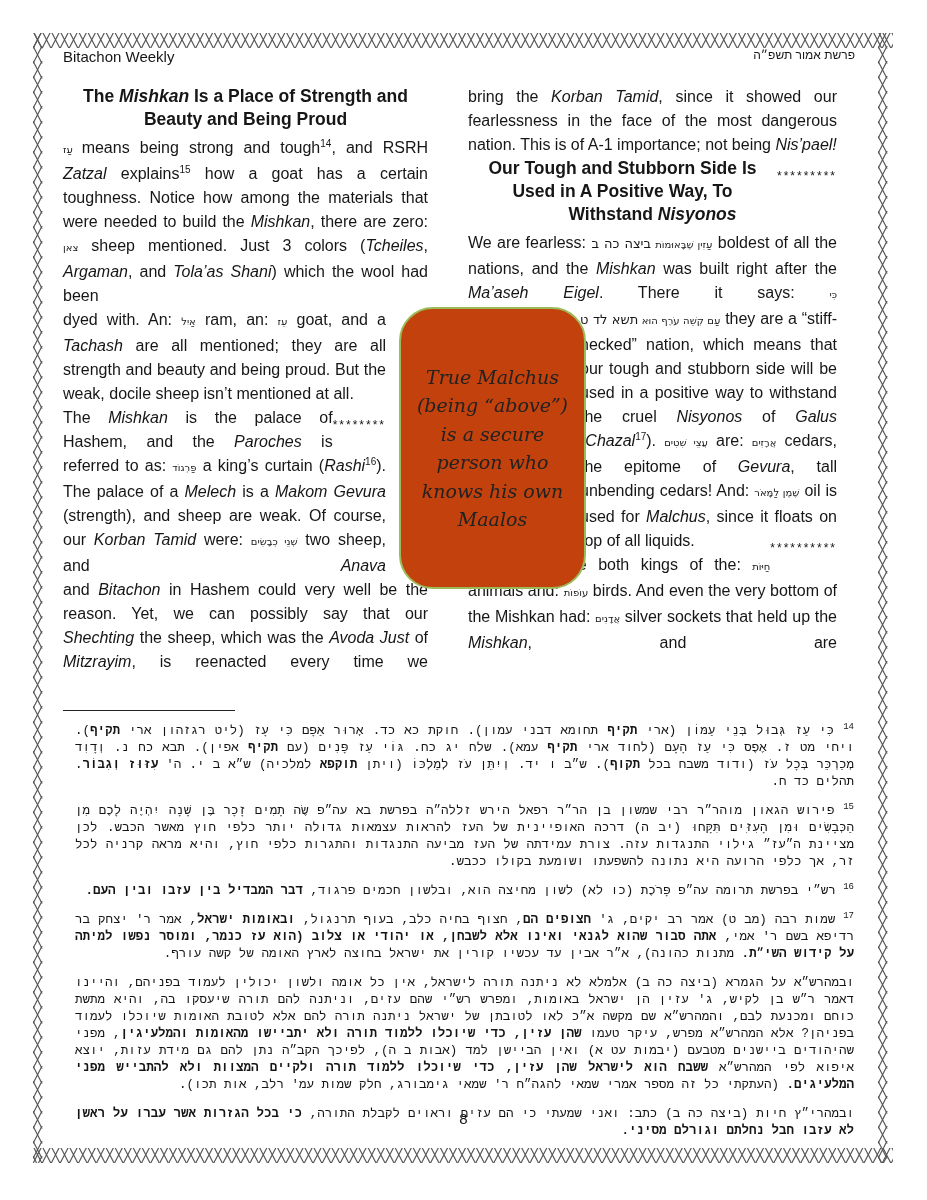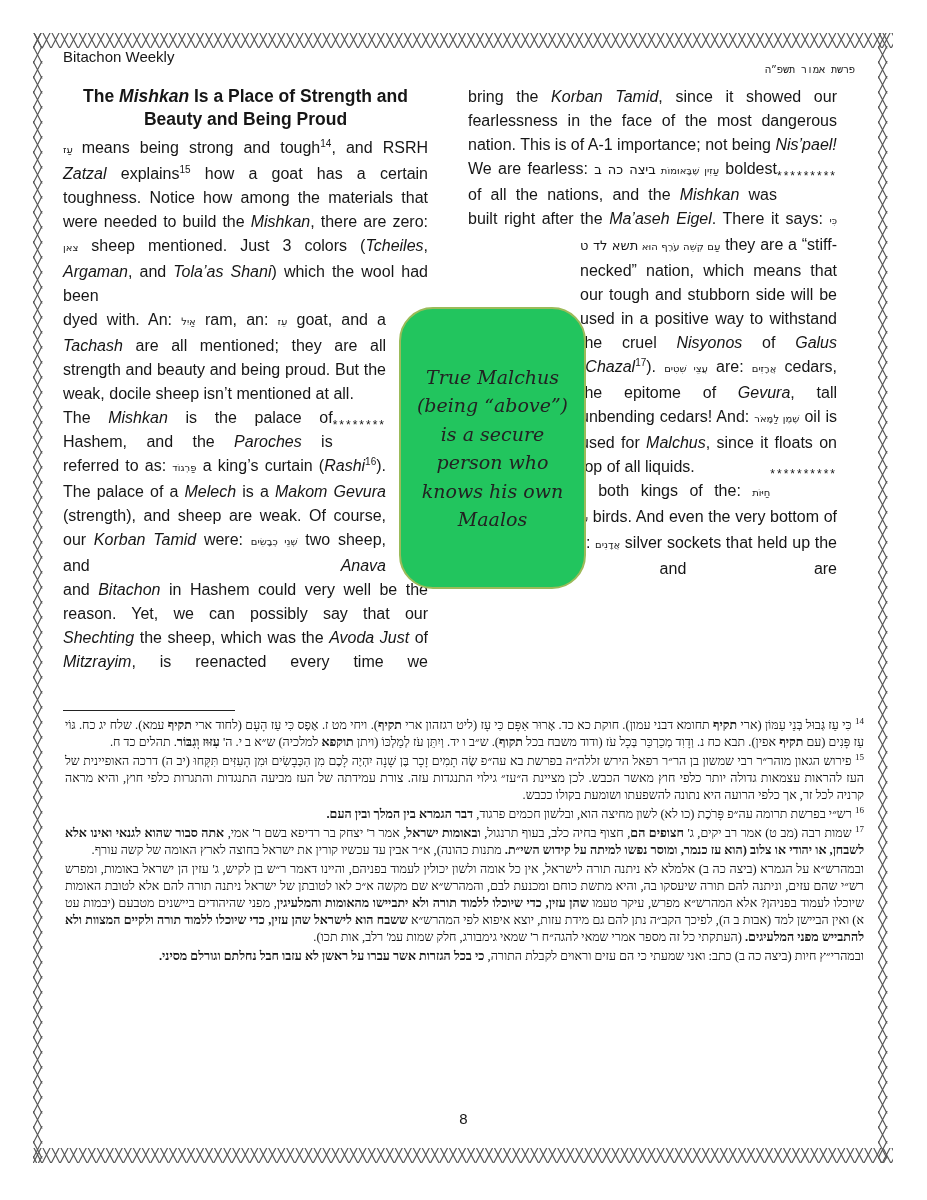--- a/index.html
+++ b/index.html
@@ -6,49 +6,49 @@
   html,body{margin:0;padding:0;background:#ffffff;}
   #page{position:relative;width:927px;height:1200px;background:#fff;overflow:hidden;
         font-family:"Liberation Sans",sans-serif;color:#161616;}
   
   .bx{position:absolute;overflow:hidden;color:#575757;font-family:"DejaVu Sans",sans-serif;
       font-size:15px;line-height:15px;letter-spacing:0;user-select:none;}
   .bx.h{white-space:nowrap;}
   .bx.v{word-break:break-all;}
   
   #hdr{position:absolute;left:63px;top:48px;width:792px;display:flex;
-       justify-content:space-between;font-size:15px;flex-direction:column;}
-  #hdr .heb{direction:rtl;font-family:Liberation Mono, monospace;font-size:10px;}
+       justify-content:space-between;font-size:15px;}
+  #hdr .heb{direction:rtl;font-family:Liberation Sans, sans-serif;font-size:12px;}
   
   #cols{position:absolute;left:63px;top:85px;width:792px;display:flex;gap:40px;}
   .col{width:365px;}
   .col.r{width:369px;}
   .p{font-size:16px;line-height:24px;text-align:justify;margin:0;}
   .jlast{text-align-last:justify;}
   .colheading{font-weight:bold;font-size:17.5px;line-height:23px;text-align:center;margin:0 0 5px 0;}
   .colheading .it{font-style:italic;}
   .narrow-l{margin-right:42px;}
   .narrow-r{margin-left:112px;}
   .it{font-style:italic;}
   .bd{font-weight:bold;}
   .he{font-family:"DejaVu Sans",sans-serif;font-size:10px;}
   .sm{font-size:13px;}
   sup{font-size:10px;line-height:0;vertical-align:super;}
   .stars{float:right;font-size:12px;letter-spacing:2px;margin-top:7px;font-style:normal;}
   
   #pullquote{position:absolute;left:399px;top:307px;width:187px;height:282px;box-sizing:border-box;
-             border:2px solid #9bbb59;border-radius:34px;background:#22c55e;
+             border:2px solid #9bbb59;border-radius:34px;background:#c2410c;
              display:flex;align-items:center;justify-content:center;text-align:center;
              font-family:"DejaVu Serif",serif;font-style:italic;font-size:19px;line-height:28.5px;
              padding:8px 14px;color:#222;}
   
   #footnotes{position:absolute;left:63px;top:710px;width:803px;}
   #fnrule{width:172px;border-top:1.6px solid #222;margin:0 0 6px 0;}
-  .fn{direction:rtl;text-align:justify;font-size:12.5px;line-height:17px;margin:2px;
-      font-family:Liberation Serif, serif;color:#141414;}
+  .fn{direction:rtl;text-align:justify;font-size:12.5px;line-height:17px;margin:12px;
+      font-family:Liberation Mono, monospace;color:#141414;}
   .fn sup{font-size:9px;}
   #pageno{position:absolute;left:0;top:1110px;width:927px;text-align:center;font-size:15px;}
 </style>
 </head>
 <body>
 
 <div id="page">
 
   <div class="bx h" style="left: 33px; top: 33px; width: 860px; height: 15px; color: rgb(87, 87, 87);">╳╳╳╳╳╳╳╳╳╳╳╳╳╳╳╳╳╳╳╳╳╳╳╳╳╳╳╳╳╳╳╳╳╳╳╳╳╳╳╳╳╳╳╳╳╳╳╳╳╳╳╳╳╳╳╳╳╳╳╳╳╳╳╳╳╳╳╳╳╳╳╳╳╳╳╳╳╳╳╳╳╳╳╳╳╳╳╳╳╳╳╳╳╳╳╳╳╳╳╳╳╳╳╳╳╳╳╳╳╳╳╳╳╳╳╳╳╳╳╳╳╳╳╳╳╳╳╳╳╳╳╳╳╳╳╳╳╳╳╳╳╳╳╳╳╳╳╳╳╳╳╳╳╳╳╳╳╳╳╳╳╳╳╳╳╳╳╳╳╳╳╳╳╳╳╳╳╳╳╳╳╳╳╳╳╳╳╳╳╳╳╳╳╳╳╳╳╳╳╳╳╳╳╳╳╳╳╳╳╳╳╳╳╳╳╳╳╳╳╳╳╳╳╳╳╳╳╳╳╳╳╳╳╳╳╳╳╳╳╳╳╳╳╳╳╳╳╳╳╳╳╳╳╳╳╳╳╳╳╳╳╳╳╳╳╳╳╳╳╳╳╳╳╳╳╳╳╳╳╳╳╳╳╳╳╳╳╳╳╳╳╳╳╳╳╳╳╳╳╳</div>
   <div class="bx h" style="left: 33px; top: 1148px; width: 860px; height: 15px; color: rgb(87, 87, 87);">╳╳╳╳╳╳╳╳╳╳╳╳╳╳╳╳╳╳╳╳╳╳╳╳╳╳╳╳╳╳╳╳╳╳╳╳╳╳╳╳╳╳╳╳╳╳╳╳╳╳╳╳╳╳╳╳╳╳╳╳╳╳╳╳╳╳╳╳╳╳╳╳╳╳╳╳╳╳╳╳╳╳╳╳╳╳╳╳╳╳╳╳╳╳╳╳╳╳╳╳╳╳╳╳╳╳╳╳╳╳╳╳╳╳╳╳╳╳╳╳╳╳╳╳╳╳╳╳╳╳╳╳╳╳╳╳╳╳╳╳╳╳╳╳╳╳╳╳╳╳╳╳╳╳╳╳╳╳╳╳╳╳╳╳╳╳╳╳╳╳╳╳╳╳╳╳╳╳╳╳╳╳╳╳╳╳╳╳╳╳╳╳╳╳╳╳╳╳╳╳╳╳╳╳╳╳╳╳╳╳╳╳╳╳╳╳╳╳╳╳╳╳╳╳╳╳╳╳╳╳╳╳╳╳╳╳╳╳╳╳╳╳╳╳╳╳╳╳╳╳╳╳╳╳╳╳╳╳╳╳╳╳╳╳╳╳╳╳╳╳╳╳╳╳╳╳╳╳╳╳╳╳╳╳╳╳╳╳╳╳╳╳╳╳╳╳╳╳╳╳</div>
@@ -63,35 +63,36 @@
   <div id="cols">
     <div class="col">
       <div class="colheading"><span>The </span><span class="it">Mishkan</span><span> Is a Place of Strength and Beauty and Being Proud</span></div>
       <div class="p jlast"><span class="he">עַז </span><span>means being strong and tough</span><sup>14</sup><span>, and RSRH </span><span class="it">Zatzal</span><span> explains</span><sup>15</sup><span> how a goat has a certain toughness. Notice how among the materials that were needed to build the </span><span class="it">Mishkan</span><span>, there are zero: </span><span class="he">צאן</span><span> sheep mentioned. Just 3 colors (</span><span class="it">Tcheiles</span><span>, </span><span class="it">Argaman</span><span>, and </span><span class="it">Tola’as Shani</span><span>) which the wool had been</span></div>
       <div class="p narrow-l"><span>dyed with. An: </span><span class="he">אַיִל</span><span> ram, an: </span><span class="he">עֵז</span><span> goat, and a </span><span class="it">Tachash</span><span> are all mentioned; they are all strength and beauty and being proud. But the weak, docile sheep isn’t mentioned at all.</span><span class="stars">********</span></div>
       <div class="p narrow-l jlast"><span>The </span><span class="it">Mishkan</span><span> is the palace of Hashem, and the </span><span class="it">Paroches</span><span> is referred to as: </span><span class="he">פַּרְגוֹד</span><span> a king’s curtain (</span><span class="it">Rashi</span><sup>16</sup><span>). The palace of a </span><span class="it">Melech</span><span> is a </span><span class="it">Makom Gevura</span><span> (strength), and sheep are weak. Of course, our </span><span class="it">Korban Tamid</span><span> were: </span><span class="he">שְׁנֵי כְבָשִׂים</span><span> two sheep, and </span><span class="it">Anava</span></div>
       <div class="p jlast"><span>and </span><span class="it">Bitachon</span><span> in Hashem could very well be the reason. Yet, we can possibly say that our </span><span class="it">Shechting</span><span> the sheep, which was the </span><span class="it">Avoda Just</span><span> of </span><span class="it">Mitzrayim</span><span>, is reenacted every time we</span></div>
     </div>
     <div class="col r">
       <div class="p"><span>bring the </span><span class="it">Korban Tamid</span><span>, since it showed our fearlessness in the face of the most dangerous nation. This is of A-1 importance; not being </span><span class="it">Nis’pael!</span><span class="stars">*********</span></div>
+      <div class="colheading"><span>Our Tough and Stubborn Side Is Used in A Positive Way, To Withstand </span><span class="it">Nisyonos</span></div>
       <div class="p jlast"><span>We are fearless: </span><span class="he">עַזִין שֶׁבָּאוּמוֹת </span><span class="he sm">ביצה כה ב</span><span> boldest of all the nations, and the </span><span class="it">Mishkan</span><span> was built right after the </span><span class="it">Ma’aseh Eigel</span><span>. There it says: </span><span class="he">כִּי</span></div>
       <div class="p narrow-r"><span class="he">עַם קְשֵׁה עֹרֶף הוּא </span><span class="he sm">תשא לד ט</span><span> they are a “stiff-necked” nation, which means that our tough and stubborn side will be used in a positive way to withstand the cruel </span><span class="it">Nisyonos</span><span> of </span><span class="it">Galus</span><span> (</span><span class="it">Chazal</span><sup>17</sup><span>). </span><span class="he">עֲצֵי שִׁטִים</span><span> are: </span><span class="he">אֲרָזִים</span><span> cedars, the epitome of </span><span class="it">Gevura</span><span>, tall unbending cedars! And: </span><span class="he">שֶׁמֶן לַמָּאֹר</span><span> oil is used for </span><span class="it">Malchus</span><span>, since it floats on top of all liquids.</span><span class="stars">**********</span></div>
       <div class="p jlast"><span class="he">יְרִיעוֹת</span><span> sheets are both kings of the: </span><span class="he">חַיּוֹת</span><span> animals and: </span><span class="he">עוֹפוֹת</span><span> birds. And even the very bottom of the Mishkan had: </span><span class="he">אֲדָנִים</span><span> silver sockets that held up the </span><span class="it">Mishkan</span><span>, and are</span></div>
     </div>
   </div>
 
   <div id="pullquote" style="border-color: rgb(155, 187, 89);">
     <span>True Malchus (being “above”) is a secure person who knows his own Maalos</span>
   </div>
 
   <div id="footnotes">
     <div id="fnrule"></div>
     <div class="fn"><sup>14</sup><span> כִּי עַז גְּבוּל בְּנֵי עַמּוֹן (ארי </span><span class="bd">תקיף</span><span> תחומא דבני עמון). חוקת כא כד. אָרוּר אַפָּם כִּי עָז (ליט רגזהון ארי </span><span class="bd">תקיף</span><span>). ויחי מט ז. אֶפֶס כִּי עַז הָעָם (לחוד ארי </span><span class="bd">תקיף</span><span> עמא). שלח יג כח. גּוֹי עַז פָּנִים (עם </span><span class="bd">תקיף</span><span> אפין). תבא כח נ. וְדָוִד מְכַרְכֵּר בְּכָל עֹז (ודוד משבח בכל </span><span class="bd">תקוף</span><span>). ש״ב ו יד. וְיִתֵּן עֹז לְמַלְכּוֹ (ויתן </span><span class="bd">תוקפא</span><span> למלכיה) ש״א ב י. ה' </span><span class="bd">עִזּוּז וְגִבּוֹר</span><span>. תהלים כד ח.</span></div>
     <div class="fn"><sup>15</sup><span> פירוש הגאון מוהר״ר רבי שמשון בן הר״ר רפאל הירש זללה״ה בפרשת בא עה״פ שֶׂה תָמִים זָכָר בֶּן שָׁנָה יִהְיֶה לָכֶם מִן הַכְּבָשִׂים וּמִן הָעִזִּים תִּקָּחוּ (יב ה) דרכה האופיינית של העז להראות עצמאות גדולה יותר כלפי חוץ מאשר הכבש. לכן מציינת ה״עז״ גילוי התנגדות עזה. צורת עמידתה של העז מביעה התנגדות והתגרות כלפי חוץ, והיא מראה קרניה לכל זר, אך כלפי הרועה היא נתונה להשפעתו ושומעת בקולו ככבש.</span></div>
-    <div class="fn"><sup>16</sup><span> רש״י בפרשת תרומה עה״פ פָּרֹכֶת (כו לא) לשון מחיצה הוא, ובלשון חכמים פרגוד, </span><span class="bd">דבר הגמרא בין המלך ובין העם.</span></div>
+    <div class="fn"><sup>16</sup><span> רש״י בפרשת תרומה עה״פ פָּרֹכֶת (כו לא) לשון מחיצה הוא, ובלשון חכמים פרגוד, </span><span class="bd">דבר המבדיל בין עזבו ובין העם.</span></div>
     <div class="fn"><sup>17</sup><span> שמות רבה (מב ט) אמר רב יקים, ג' </span><span class="bd">חצופים הם</span><span>, חצוף בחיה כלב, בעוף תרנגול, </span><span class="bd">ובאומות ישראל</span><span>, אמר ר' יצחק בר רדיפא בשם ר' אמי, </span><span class="bd">אתה סבור שהוא לגנאי ואינו אלא לשבחן, או יהודי או צלוב (הוא עז כנמר, ומוסר נפשו למיתה על קידוש השי״ת.</span><span> מתנות כהונה), א״ר אבין עד עכשיו קורין את ישראל בחוצה לארץ האומה של קשה עורף.</span></div>
     <div class="fn"><span>ובמהרש״א על הגמרא (ביצה כה ב) אלמלא לא ניתנה תורה לישראל, אין כל אומה ולשון יכולין לעמוד בפניהם, והיינו דאמר ר״ש בן לקיש, ג' עזין הן ישראל באומות, ומפרש רש״י שהם עזים, וניתנה להם תורה שיעסקו בה, והיא מתשת כוחם ומכנעת לבם, והמהרש״א שם מקשה א״כ לאו לטובתן של ישראל ניתנה תורה להם אלא לטובת האומות שיוכלו לעמוד בפניהן? אלא המהרש״א מפרש, עיקר טעמו </span><span class="bd">שהן עזין, כדי שיוכלו ללמוד תורה ולא יתביישו מהאומות והמלעיגין</span><span>, מפני שהיהודים ביישנים מטבעם (יבמות עט א) ואין הביישן למד (אבות ב ה), לפיכך הקב״ה נתן להם גם מידת עזות, יוצא איפוא לפי המהרש״א </span><span class="bd">ששבח הוא לישראל שהן עזין, כדי שיוכלו ללמוד תורה ולקיים המצוות ולא להתבייש מפני המלעיגים.</span><span> (העתקתי כל זה מספר אמרי שמאי להגה״ח ר' שמאי גימבורג, חלק שמות עמ' רלב, אות תכו).</span></div>
     <div class="fn"><span>ובמהרי״ץ חיות (ביצה כה ב) כתב: ואני שמעתי כי הם עזים וראוים לקבלת התורה, </span><span class="bd">כי בכל הגזרות אשר עברו על ראשן לא עזבו חבל נחלתם וגורלם מסיני.</span></div>
   </div>
 
   <div id="pageno">8</div>
 
 </div>
 
 </body></html>

